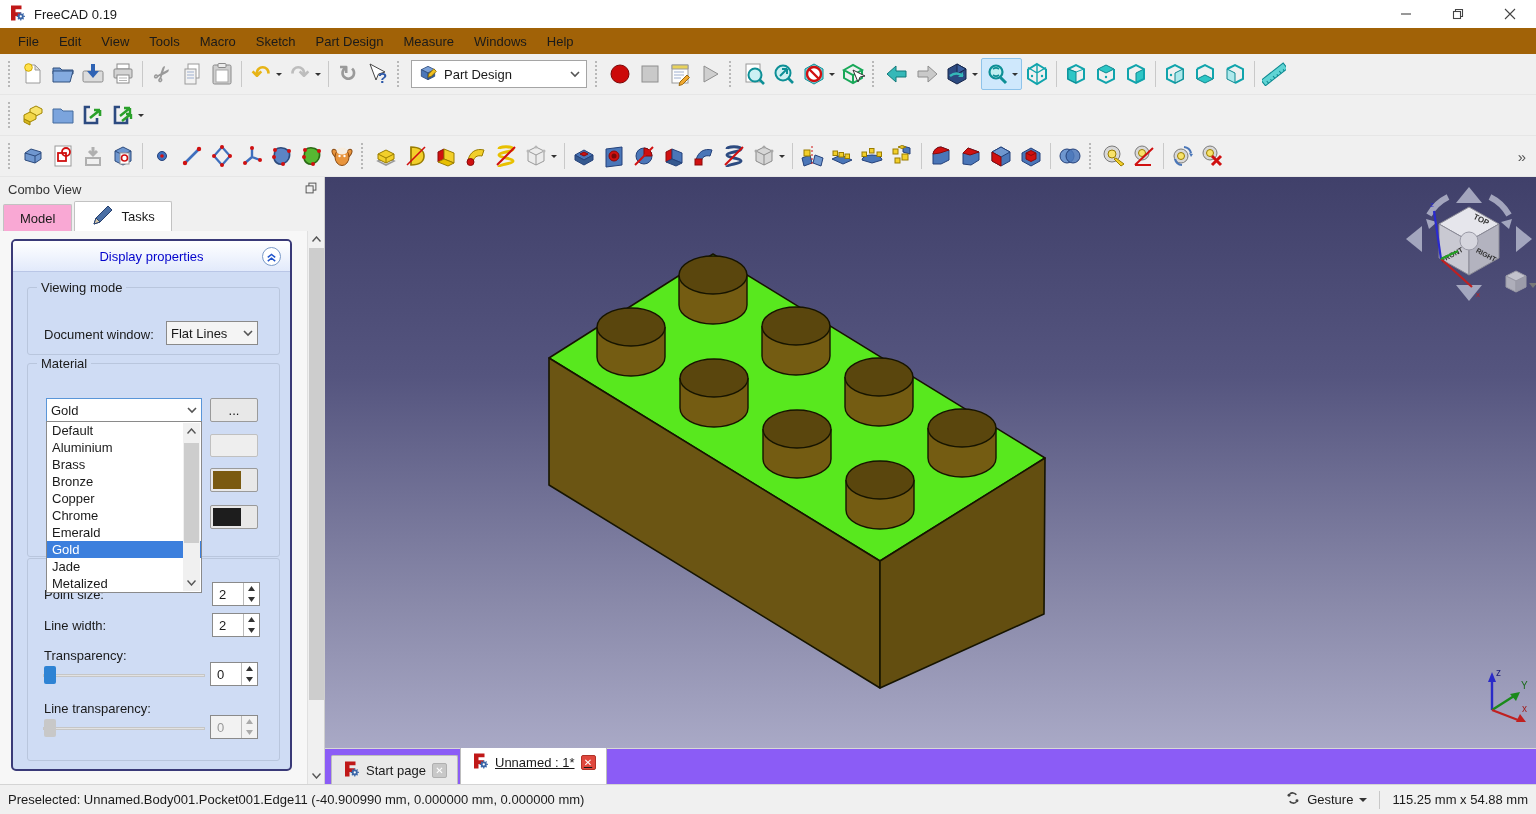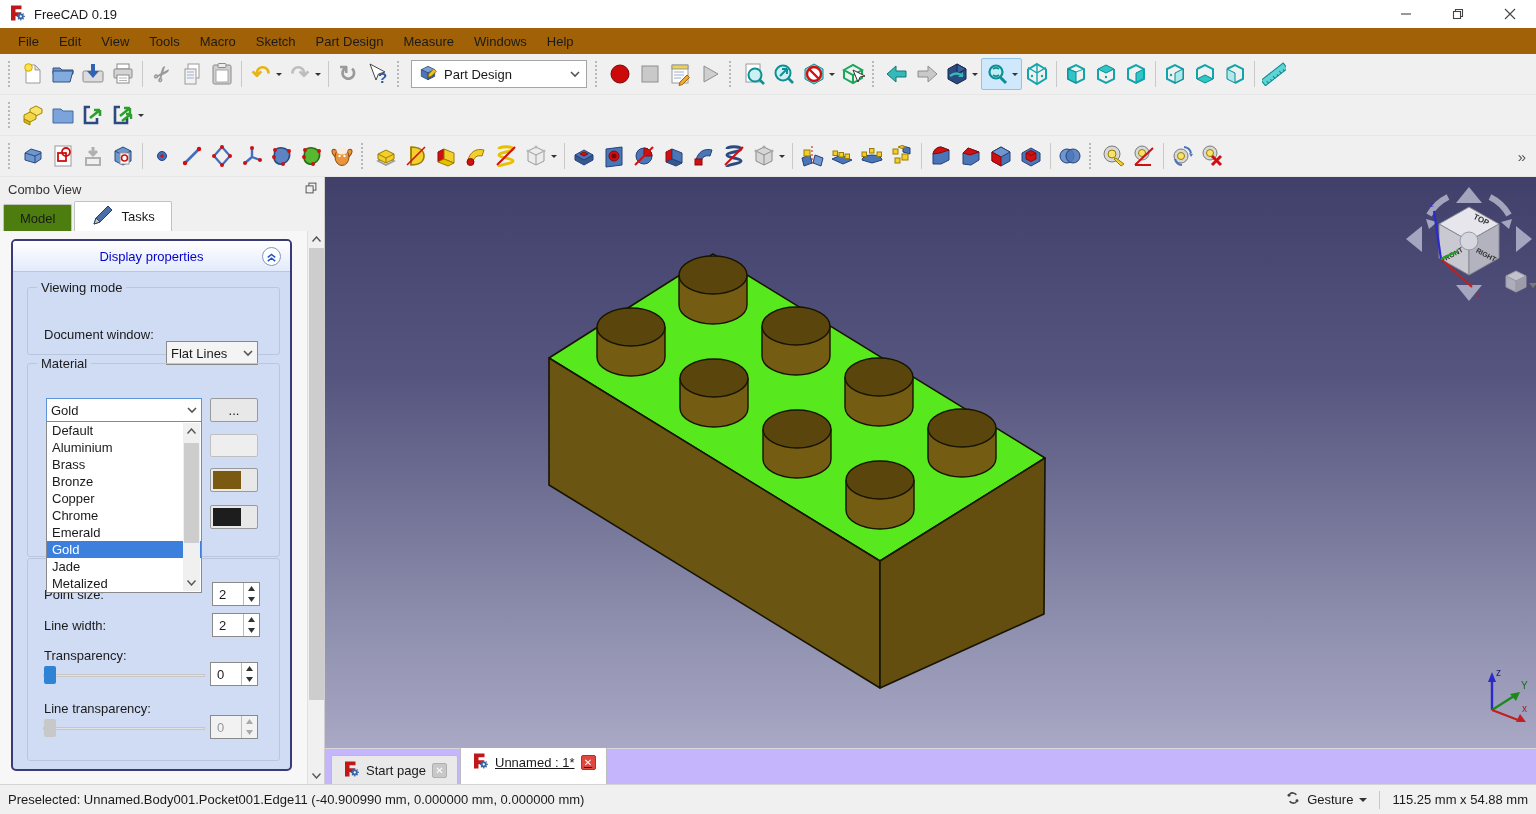--- a/index.html
+++ b/index.html
@@ -31,21 +31,21 @@
   .chev { stroke:#555; stroke-width:1.6; fill:none; }
 
   
   .main { display:flex; height:607px; }
 
   
   .dock { width:325px; flex:none; background:#f0f0f0; display:flex; flex-direction:column; border-right:1px solid #cfcfcf; }
   .dock-title { height:24px; display:flex; align-items:center; padding:0 6px 0 8px; color:#333;text-align:center; }
   .dock-float { margin-left:auto; }
   .dock-tabs { height:30px; display:flex; align-items:flex-end; padding-left:3px; }
-  .dtab { height:27px; display:flex; align-items:center; gap:6px; padding:0 16px; background:#4d7c0f; border:1px solid #c2c2c2; border-bottom:none; border-radius:2px 2px 0 0; margin-right:2px; }
+  .dtab { height:27px; display:flex; align-items:center; gap:6px; padding:0 16px; background:#f9a8d4; border:1px solid #c2c2c2; border-bottom:none; border-radius:2px 2px 0 0; margin-right:2px; }
   .dtab.active { background:#fff; height:30px; }
   .tasks-area { flex:1; background:#f7f7f7; position:relative; }
 
   .props-panel { position:absolute; left:11px; top:8px; width:281px; height:532px; background:#cfdcf4; border:2px solid #3a3a78; border-radius:5px; }
   .panel-header { height:31px; background:linear-gradient(#ffffff,#e2eafb); border-bottom:1px solid #b9c6e6; border-radius:3px 3px 0 0; display:flex; align-items:center; justify-content:center; color:#0404cc; font-weight:normal; position:relative; }
   .collapse-btn { position:absolute; right:9px; top:6px; width:19px; height:19px; border-radius:50%; background:#fff; border:1px solid #7a9ac8; display:flex; align-items:center; justify-content:center; }
 
   .grpbox { position:absolute; border:1px solid #b9c6dd; border-radius:3px; }
   .grplbl { position:absolute; background:#cfdcf4; padding:0 4px; }
   .plabel { position:absolute; }
@@ -79,21 +79,21 @@
   .tasks-scroll { position:absolute; right:0; top:0; bottom:0; width:17px; background:#f0f0f0; border-left:1px solid #e0e0e0; }
   .tasks-thumb { position:absolute; left:1px; width:15px; background:#cdcdcd; }
 
   
   .vp-col { flex:1; display:flex; flex-direction:column; }
   .view3d { height:571px; position:relative; background:linear-gradient(#40406a,#55557f 35%,#8a8aaa 75%,#a9a9c6); overflow:hidden; }
   .view3d svg.scene { position:absolute; inset:0; }
   .navcube { position:absolute; right:0; top:2px; }
   .axis-ind { position:absolute; right:6px; bottom:22px; }
 
-  .mdi-bar { height:36px; background:#c4b5fd; border-top:1px solid #d8d8d8; display:flex; align-items:flex-end; padding-left:6px; }
+  .mdi-bar { height:36px; background:#8b5cf6; border-top:1px solid #d8d8d8; display:flex; align-items:flex-end; padding-left:6px; }
   .mtab { height:29px; display:flex; align-items:center; gap:6px; padding:0 10px; background:#e9e9e9; border:1px solid #bdbdbd; border-bottom:none; border-radius:2px 2px 0 0; margin-right:2px; }
   .mtab.active { background:#fff; height:44px;text-decoration:underline; }
   .tab-close { width:15px; height:15px; border-radius:2px; display:flex; align-items:center; justify-content:center; font-size:10px; color:#fff; }
   .tab-close.gray { background:#c8c8c8; border:1px solid #b0b0b0; }
   .tab-close.red { background:#e0473d; border:1px solid #b03228; }
 
   
   .statusbar { height:30px; background:#f0f0f0; border-top:1px solid #d4d4d4; display:flex; align-items:center; padding:0 8px; }
   .sb-msg { flex:1; }
   .sb-right { display:flex; align-items:center; gap:6px; }
@@ -868,21 +868,21 @@
           <span class="collapse-btn">
             <svg width="13" height="13" viewBox="0 0 14 14">
                 <path d="M3 8l4-3.2L11 8M3 12l4-3.2L11 12" fill="none" stroke="#2255cc" stroke-width="1.6"></path>
               </svg>
           </span>
         </div>
 
         <div class="grpbox" style="left:14px;top:46px;width:253px;height:68px;"></div>
         <span class="grplbl" style="left:24px;top:39px;">Viewing mode</span>
         <span class="plabel" style="left:31px;top:86px;">Document window:</span>
-        <div class="combo" style="left:153px;top:80px;width:92px;height:24px;margin-top:20px;">
+        <div class="combo" style="left:153px;top:80px;width:92px;height:24px;">
           <span class="lbl">Flat Lines</span>
           <svg class="chev" width="10" height="7" viewBox="0 0 10 7">
               <path d="M1 1l4 4 4-4"></path>
             </svg>
         </div>
 
         <div class="grpbox" style="left:14px;top:122px;width:253px;height:194px;"></div>
         <span class="grplbl" style="left:24px;top:115px;">Material</span>
         <div class="combo open" style="left:33px;top:157px;width:156px;height:24px;">
           <span class="lbl">Gold</span>

